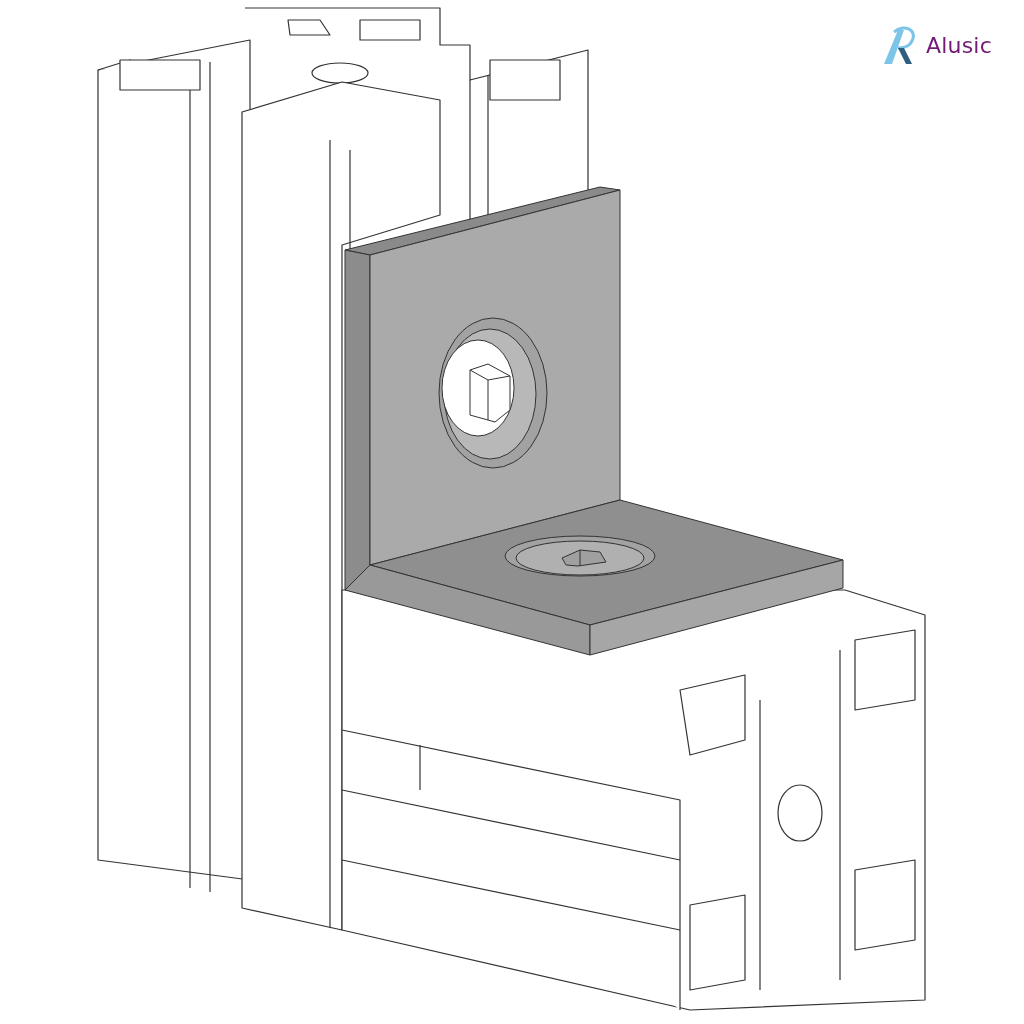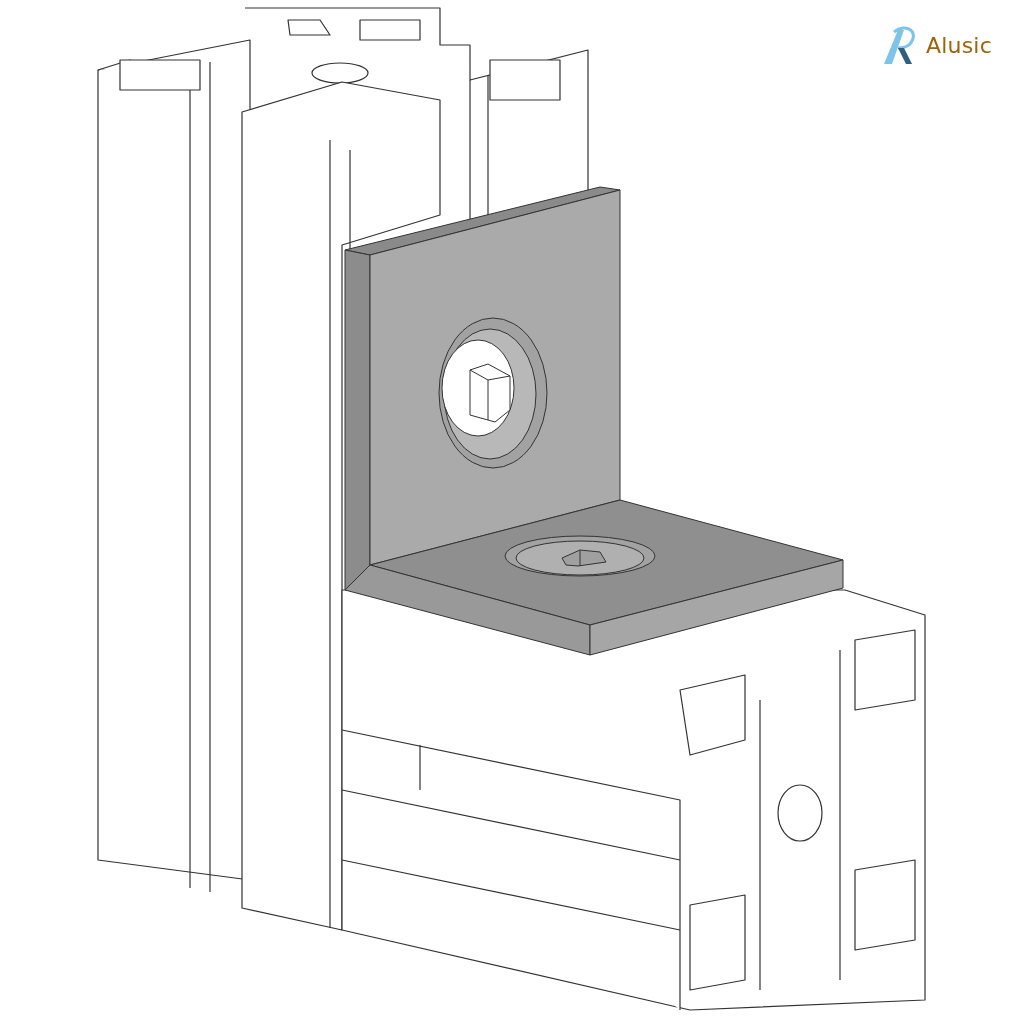--- a/index.html
+++ b/index.html
@@ -1,18 +1,18 @@
 <!DOCTYPE html>
 <html><head>
 <meta charset="utf-8">
 <style>
   html, body { margin: 0; padding: 0; background: #ffffff; }
   body { width: 1024px; height: 1024px; position: relative; overflow: hidden; font-family: "Liberation Sans", sans-serif; }
   .logo { position: absolute; left: 880px; top: 24px; display: flex; align-items: center; gap: 6px; }
-  .logo-text { font-family: "DejaVu Sans", sans-serif; font-size: 22px; color: #a16207; letter-spacing: 0.2px; }
+  .logo-text { font-family: "DejaVu Sans", sans-serif; font-size: 22px; color: #701a75; letter-spacing: 0.2px; }
   .scene { position: absolute; left: 0; top: 0; }
 </style>
 </head>
 <body>
 
 <div class="logo">
   <svg width="40" height="42" viewBox="0 0 40 42">
     <path d="M4 40 L18 6 L24 6 L12 40 Z" fill="#7cc4e8"></path>
     <path d="M14 8 C26 -2 40 8 30 20 C26 24 20 24 18 24" fill="none" stroke="#7cc4e8" stroke-width="3"></path>
     <path d="M18 24 L26 40 L32 40 L24 24 Z" fill="#2f5f7f"></path>

